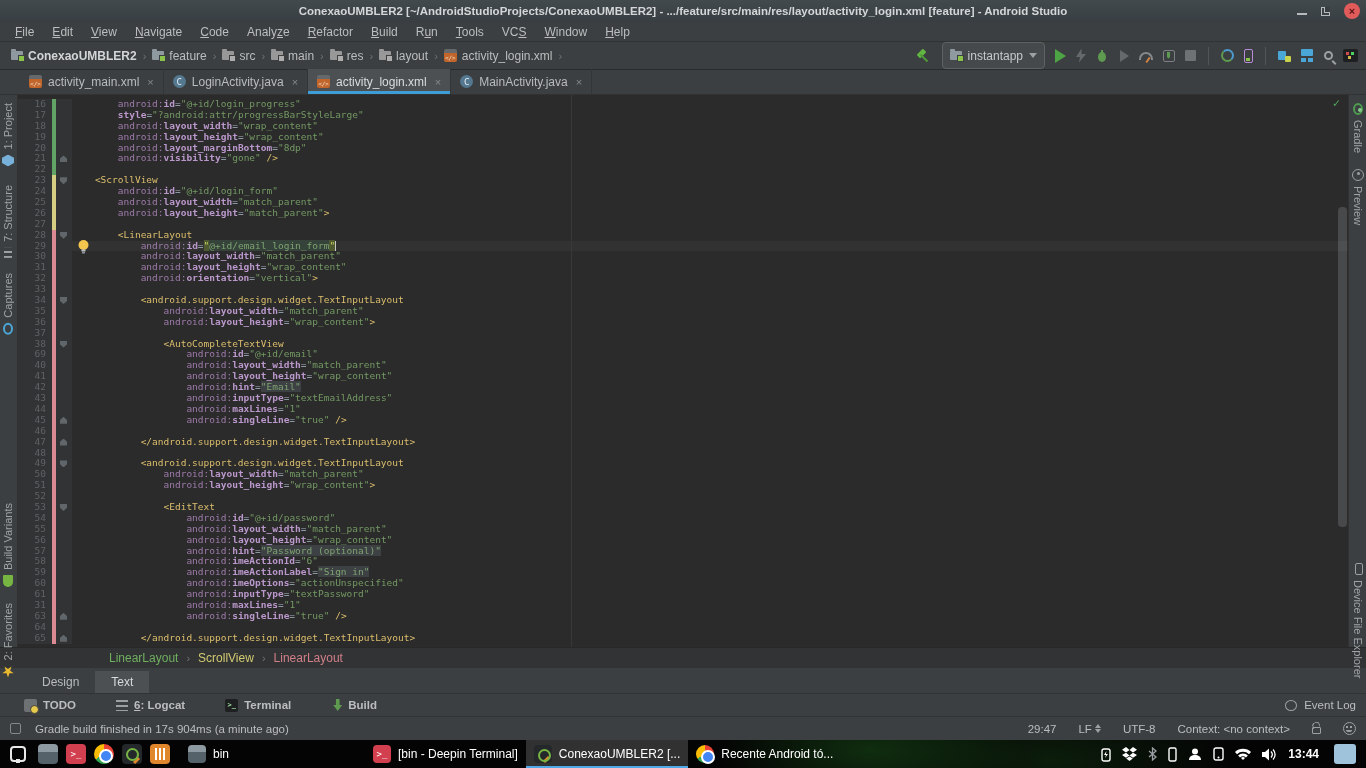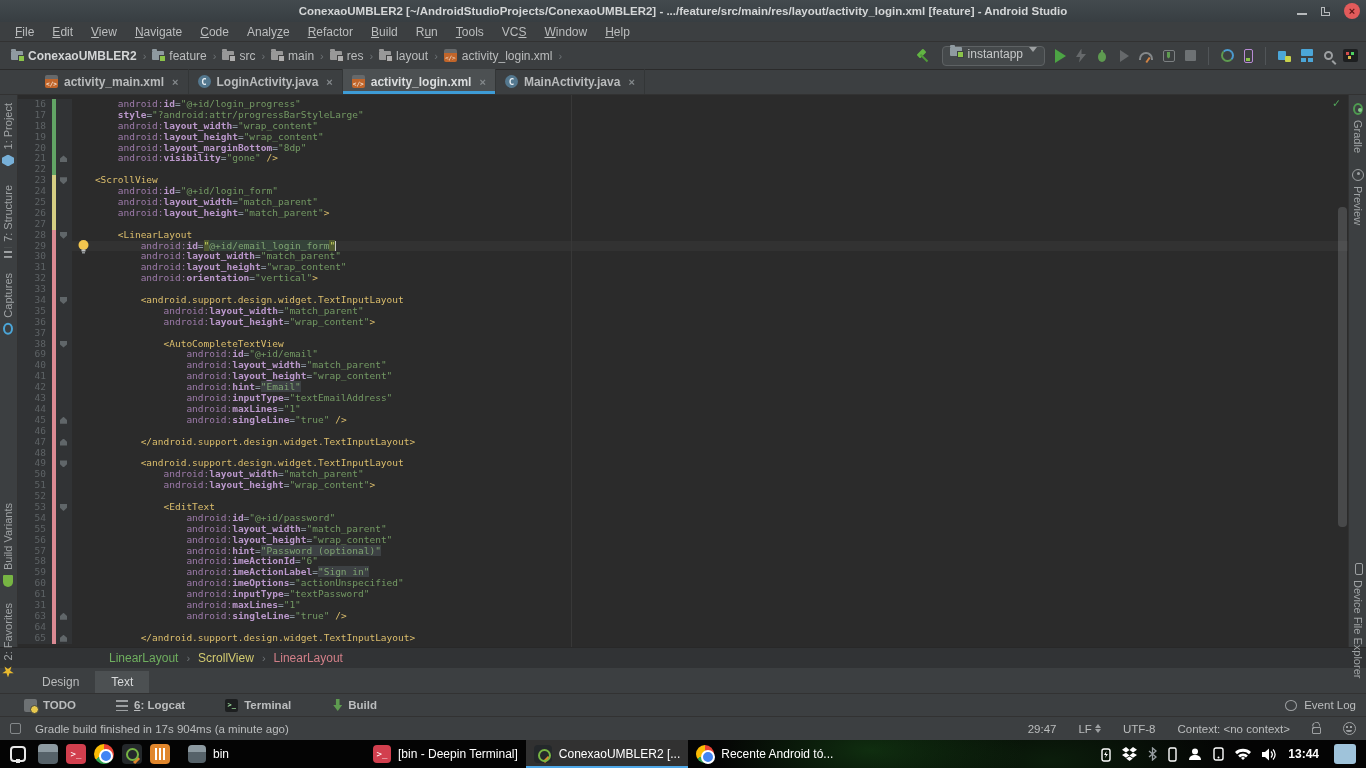--- a/index.html
+++ b/index.html
@@ -28,21 +28,21 @@
   .crumb.first{font-weight:bold;color:#d3d5d6;}
   .crumb-sep{color:#6e7376;font-size:11px;padding:0 1px;}
   .tools{display:flex;align-items:center;gap:10px;}
   .tsep{width:1px;height:18px;background:#515558;margin:0 2px;}
 
   
   .ic{display:inline-block;position:relative;flex:0 0 auto;}
   .ic-hammer{width:16px;height:16px;}
   .ic-hammer::before{content:'';position:absolute;left:1px;top:3px;width:9px;height:5px;background:#62b543;transform:rotate(-45deg);border-radius:1px;}
   .ic-hammer::after{content:'';position:absolute;left:7px;top:5px;width:2px;height:10px;background:#4f9a38;transform:rotate(-45deg);}
-  .combo{display:flex;gap:6px;border:1px solid #5e6264;border-radius:4px;background:#45494b;height:20px;padding:0 7px;}
+  .combo{display:flex;align-items:center;gap:6px;border:1px solid #5e6264;border-radius:4px;background:#45494b;height:27px;padding:0 7px;}
   .combo-label{font-size:12px;color:#c6c8c9;}
   .combo-caret{width:0;height:0;border-left:4px solid transparent;border-right:4px solid transparent;border-top:5px solid #9da0a2;}
   .ic-folder-mini{width:12px;height:9px;background:#8f9aa0;border-radius:1px;position:relative;}
   .ic-folder-mini::before{content:'';position:absolute;left:0;top:-2px;width:5px;height:2px;background:#8f9aa0;border-radius:1px 1px 0 0;}
   .ic-folder-mini::after{content:'';position:absolute;right:-2px;bottom:-2px;width:5px;height:5px;background:#8bc34a;border:1px solid #3c3f41;}
   .ic-play{width:0;height:0;border-left:11px solid #4ca444;border-top:7px solid transparent;border-bottom:7px solid transparent;}
   .ic-bolt{width:10px;height:14px;background:#787c7e;clip-path:polygon(55% 0,0 60%,40% 60%,30% 100%,100% 40%,55% 40%);opacity:.7;}
   .ic-bug{width:14px;height:14px;}
   .ic-bug::before{content:'';position:absolute;left:2px;top:3px;width:8px;height:10px;border-radius:50%;background:#5e9b50;}
   .ic-bug::after{content:'';position:absolute;left:5px;top:1px;width:2px;height:3px;background:#5e9b50;}
@@ -60,21 +60,21 @@
   .ic-sdk::after{content:'';position:absolute;right:0;bottom:0;width:6px;height:6px;background:#c8d24c;border-radius:1px;}
   .ic-struct{width:13px;height:13px;}
   .ic-struct::before{content:'';position:absolute;left:0;top:0;width:12px;height:7px;background:#4ba6d8;border-radius:1px;}
   .ic-struct::after{content:'';position:absolute;left:0;bottom:0;width:5px;height:4px;background:#4ba6d8;box-shadow:7px 0 0 #4ba6d8;}
   .ic-search{width:9px;height:9px;border:2px solid #9da0a2;border-radius:50%;}
   .ic-search::after{content:'';position:absolute;left:7px;top:7px;width:2px;height:5px;background:#9da0a2;transform:rotate(-45deg);}
   .ic-mdk{width:15px;height:13px;background:#1d1f20;border-radius:2px;}
   .ic-mdk::after{content:'';position:absolute;left:3px;top:3px;width:3px;height:3px;background:#d24c4c;box-shadow:5px 0 0 #4cd260,2px 4px 0 #d2b84c;}
 
   
-  .tabbar{height:25px;background:#3c3f41;display:flex;align-items:flex-end;flex:0 0 25px;padding-left:36px;border-bottom:1px solid #323232;font-weight:bold;}
+  .tabbar{height:25px;background:#3c3f41;display:flex;align-items:flex-end;flex:0 0 25px;padding-left:20px;border-bottom:1px solid #323232;}
   .tab{display:flex;align-items:center;gap:6px;height:25px;padding:0 9px;font-size:12px;color:#b9bbbc;border-right:1px solid #333637;position:relative;}
   .tab.active{background:#4c5052;color:#dadcdd;}
   .tab.active::after{content:'';position:absolute;left:0;right:0;bottom:0;height:3px;background:#3e9cd6;}
   .tab-close{color:#84898c;font-size:11px;margin-left:2px;}
   .ic-xmlfile{width:13px;height:13px;border-radius:2px;background:linear-gradient(#66696b 0 32%,#c1652a 32% 100%);color:#f4e3d4;font-size:6px;font-family:"DejaVu Sans Mono",monospace;display:flex;align-items:flex-end;justify-content:center;line-height:8px;}
   .ic-classfile{width:13px;height:13px;border-radius:50%;background:#54788f;color:#e8eef2;font-size:9px;display:flex;align-items:center;justify-content:center;font-family:"DejaVu Sans Mono",monospace;}
 
   
   .main{flex:1 1 auto;display:flex;min-height:0;position:relative;}
   .strip{width:18px;background:#3c3f41;position:relative;flex:0 0 18px;}

